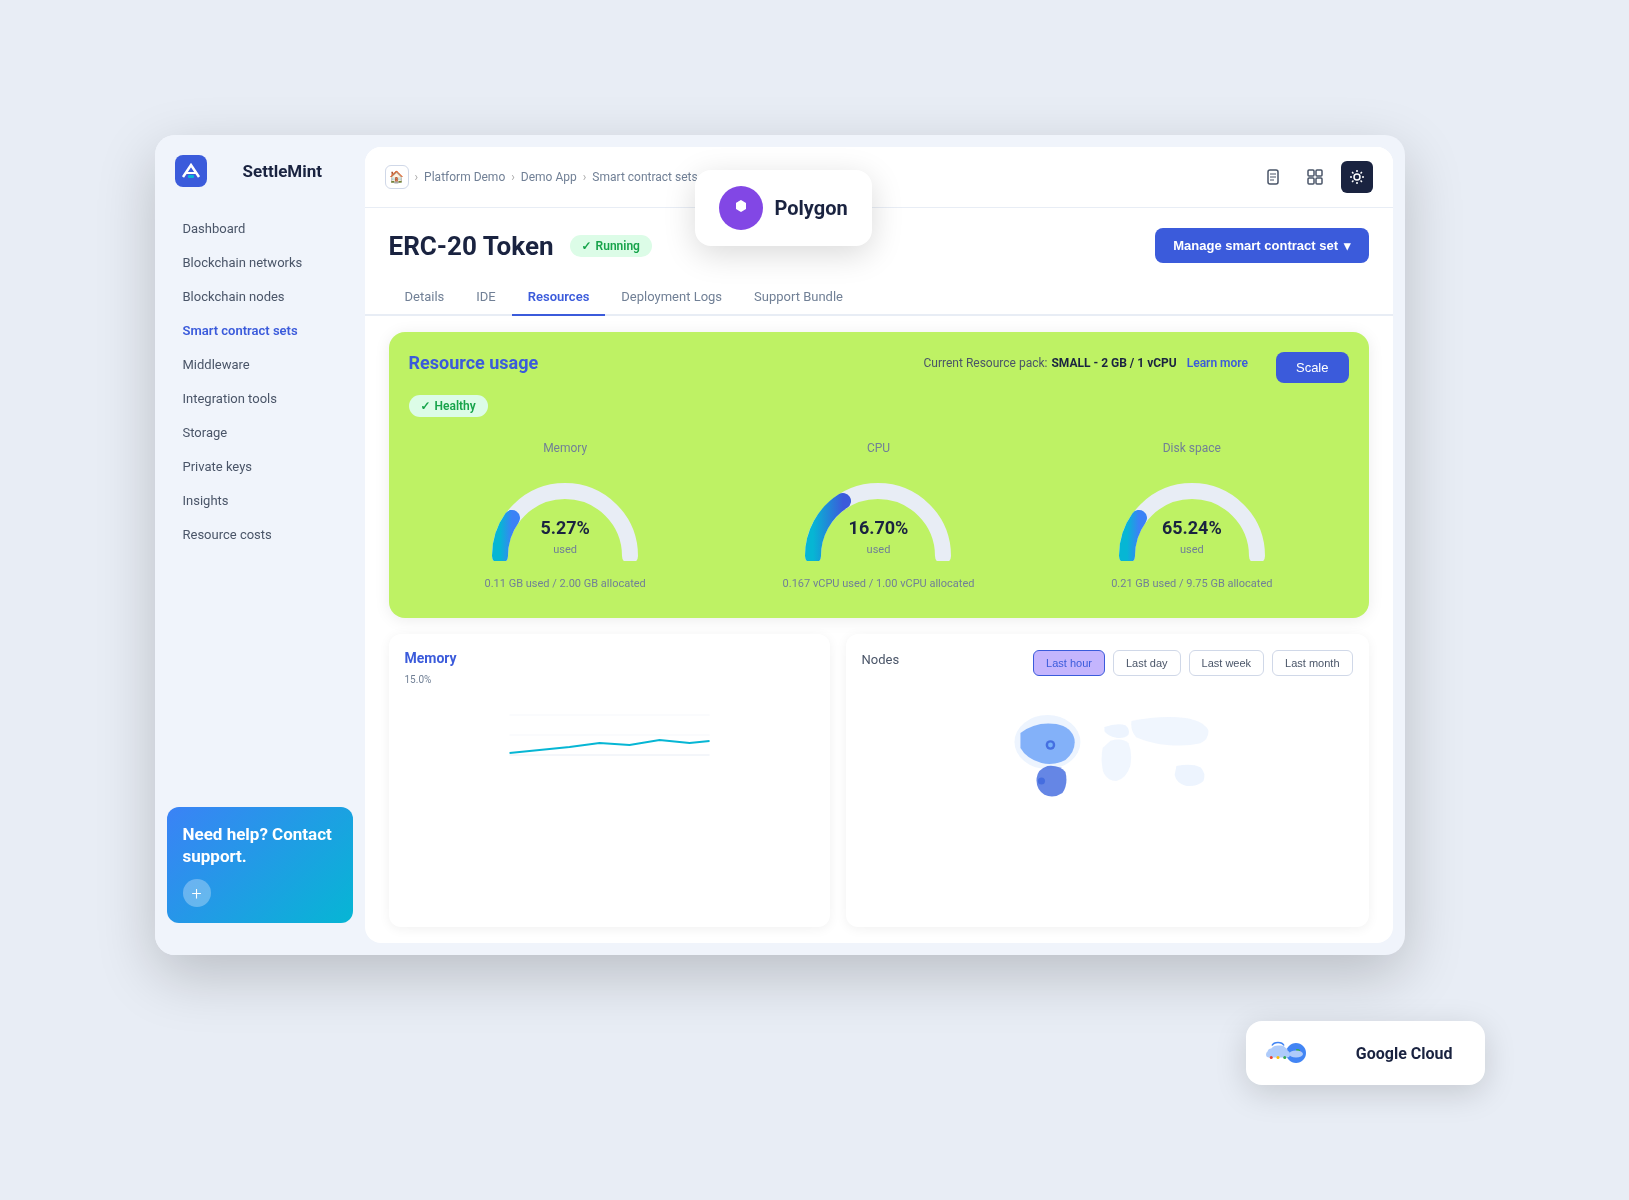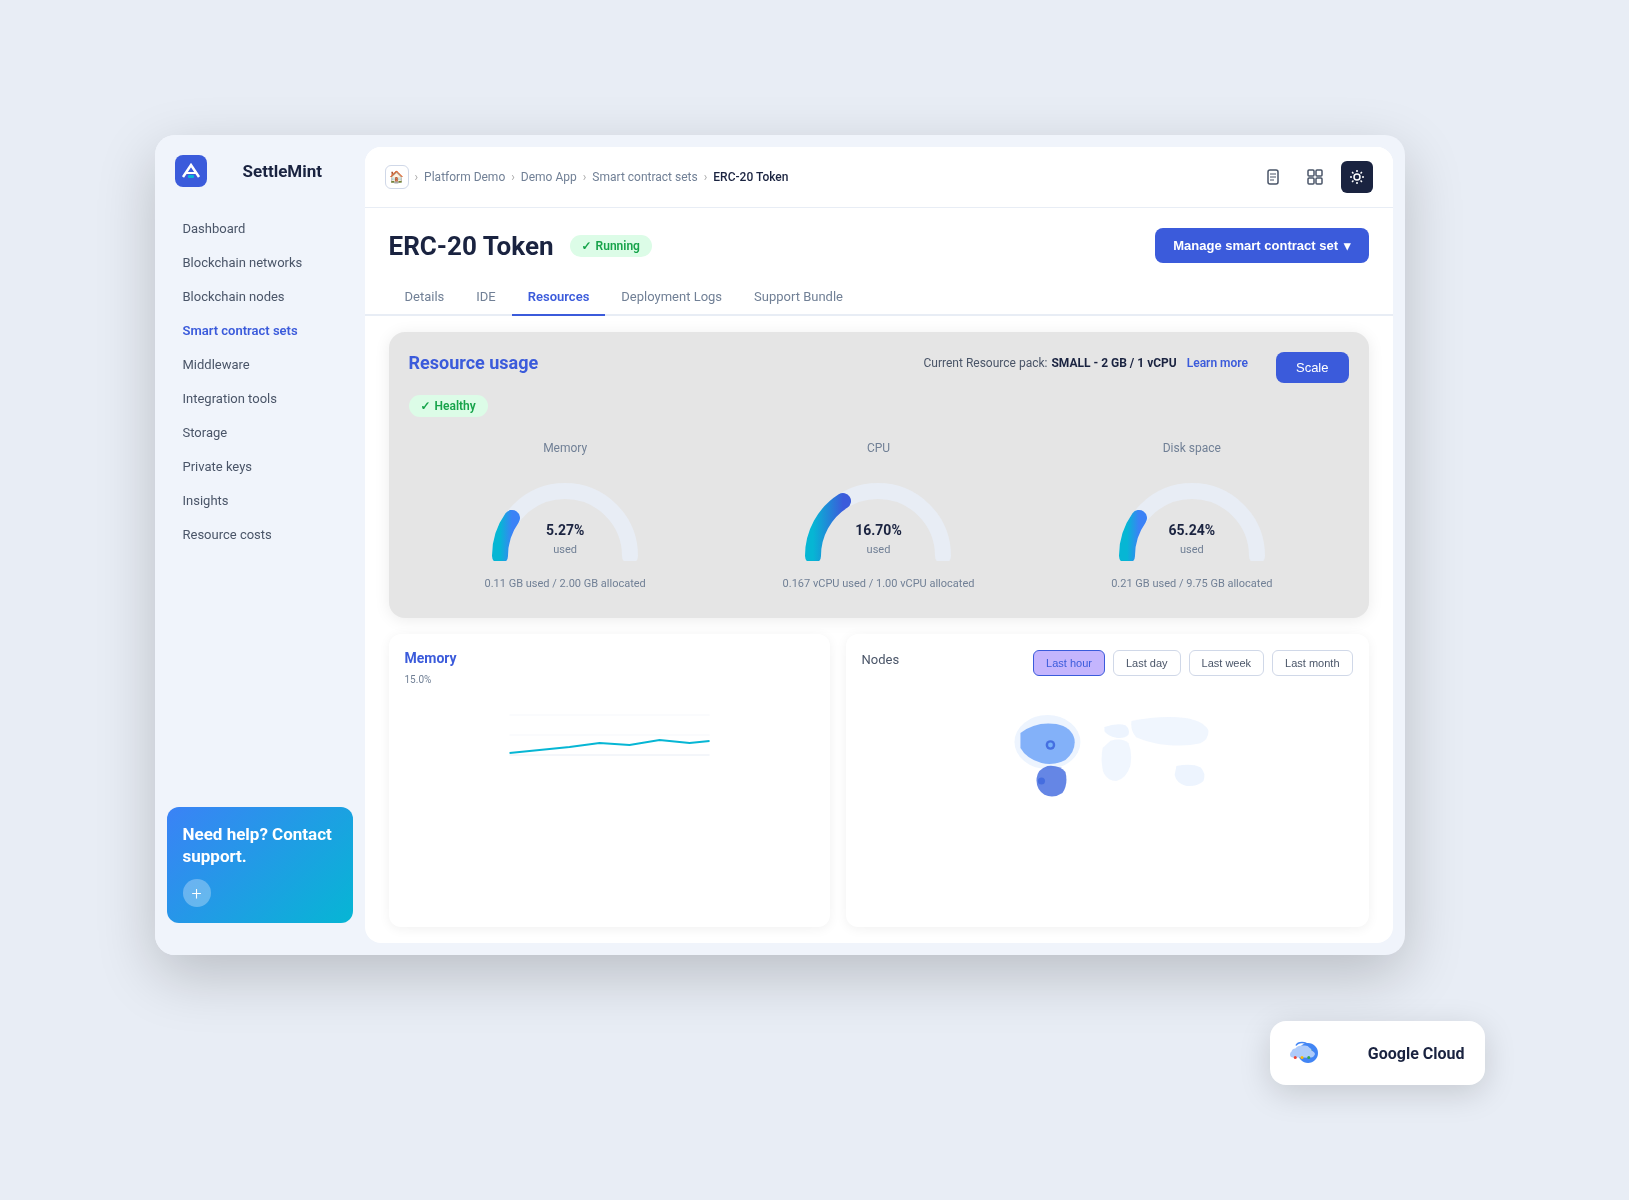--- a/index.html
+++ b/index.html
@@ -235,21 +235,21 @@
     }
 
     .tab.active {
       color: #3b5bdb;
       border-bottom-color: #3b5bdb;
       font-weight: 600;
     }
 
     
     .resource-card {
-      background: #e5e5e5;
+      background: #bef264;
       border-radius: 16px;
       margin: 16px 24px;
       padding: 20px;
       box-shadow: 0 2px 16px rgba(0,0,0,0.08);
     }
 
     .resource-header {
       display: flex;
       align-items: flex-start;
       justify-content: space-between;
@@ -339,21 +339,21 @@
 
     .gauge-text {
       position: absolute;
       bottom: 4px;
       left: 50%;
       transform: translateX(-50%);
       text-align: center;
     }
 
     .gauge-percent {
-      font-size: 14px;
+      font-size: 18px;
       font-weight: 700;
       color: #1a2340;
       display: block;
     }
 
     .gauge-used-label {
       font-size: 11px;
       color: #718096;
     }
 
@@ -465,21 +465,21 @@
       color: #1a2340;
     }
 
     
     .google-cloud-card {
       position: absolute;
       bottom: 40px;
       right: 30px;
       background: white;
       border-radius: 16px;
-      padding: 14px 20px;
+      padding: 14px 32px;
       box-shadow: 0 8px 32px rgba(0,0,0,0.15);
       display: flex;
       align-items: center;
       gap: 12px;
       z-index: 10;
     }
 
     .google-cloud-name {
       font-size: 16px;
       font-weight: 700;
@@ -737,20 +737,29 @@
 
             <circle cx="90" cy="155" r="6" fill="#1d4ed8" opacity="0.8"></circle>
           </svg>
         </div>
 
       </div>
 
     </div>
   </div>
 
+  <div class="polygon-card">
+    <div class="polygon-icon">
+      <svg width="26" height="26" viewBox="0 0 26 26" fill="none">
+        <path d="M18 8L13 5L8 8V14L13 17L18 14V8Z" fill="white"></path>
+        <path d="M13 5L8 8V14L13 11V5Z" fill="rgba(255,255,255,0.5)"></path>
+      </svg>
+    </div>
+    <span class="polygon-name">Polygon</span>
+  </div>
 
   <div class="google-cloud-card">
 
     <svg class="gc-logo" viewBox="0 0 36 36">
       <path d="M18 8C12.48 8 8 12.48 8 18C8 23.52 12.48 28 18 28C23.52 28 28 23.52 28 18C28 12.48 23.52 8 18 8Z" fill="#4285F4"></path>
       <path d="M23 16H18V20H23V16Z" fill="#EA4335"></path>
       <path d="M13 16H18V20H13V16Z" fill="#FBBC05"></path>
       <path d="M18 13V18H22V13H18Z" fill="#34A853"></path>
       <circle cx="18" cy="18" r="10" fill="none" stroke="#e8edf5" stroke-width="0"></circle>
 

